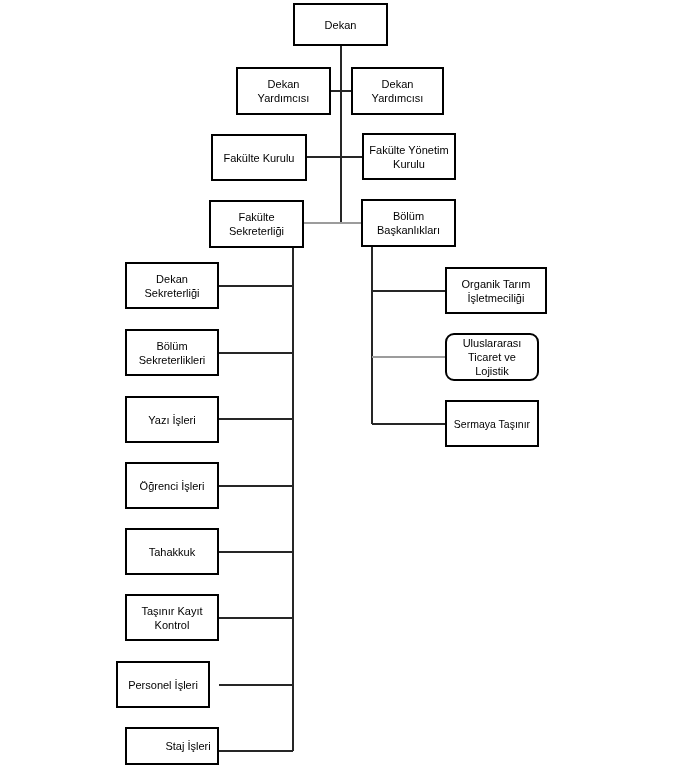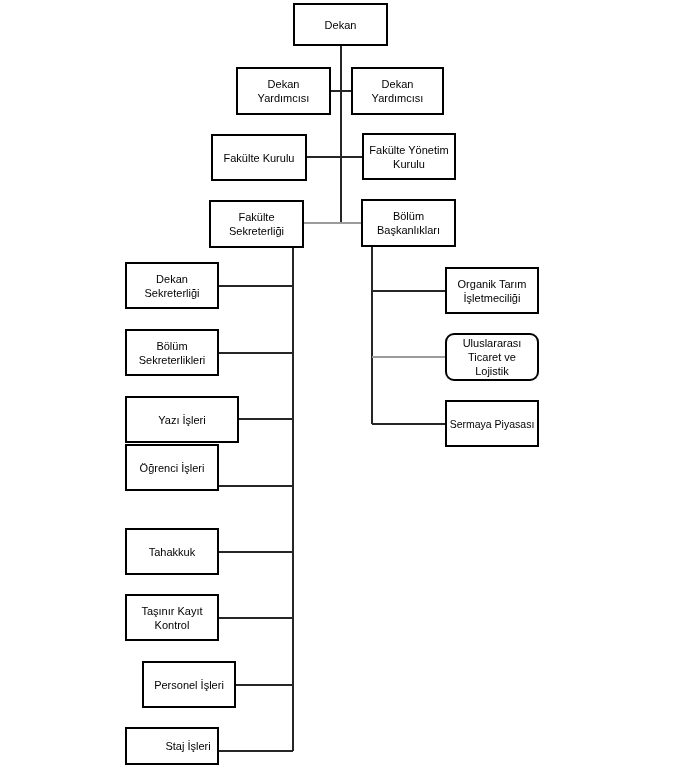--- a/index.html
+++ b/index.html
@@ -59,28 +59,28 @@
 
   <div class="node" style="left:209px;top:200px;width:95px;height:48px;text-align:center;">Fakülte
 Sekreterliği</div>
   <div class="node" style="left:361px;top:199px;width:95px;height:48px;">Bölüm
 Başkanlıkları</div>
 
   <div class="node" style="left:125px;top:262px;width:94px;height:47px;">Dekan
 Sekreterliği</div>
   <div class="node" style="left:125px;top:329px;width:94px;height:47px;">Bölüm
 Sekreterlikleri</div>
-  <div class="node" style="left:125px;top:396px;width:114px;height:47px;">Yazı İşleri</div>
-  <div class="node" style="left:125px;top:444px;width:94px;height:47px;">Öğrenci İşleri</div>
+  <div class="node" style="left:125px;top:396px;width:94px;height:47px;">Yazı İşleri</div>
+  <div class="node" style="left:125px;top:462px;width:94px;height:47px;">Öğrenci İşleri</div>
   <div class="node" style="left:125px;top:594px;width:94px;height:47px;">Taşınır Kayıt
 Kontrol</div>
   <div class="node" style="left:125px;top:528px;width:94px;height:47px;">Tahakkuk</div>
-  <div class="node" style="left:142px;top:661px;width:94px;height:47px;">Personel İşleri</div>
+  <div class="node" style="left:116px;top:661px;width:94px;height:47px;">Personel İşleri</div>
   <div class="node" style="left:125px;top:727px;width:94px;height:38px;padding-left:32px;">Staj İşleri</div>
 
-  <div class="node" style="left:445px;top:267px;width:94px;height:47px;">Organik Tarım
+  <div class="node" style="left:445px;top:267px;width:102px;height:47px;">Organik Tarım
 İşletmeciliği</div>
   <div class="node" style="left:445px;top:333px;width:94px;height:48px;border-radius:9px;">Uluslararası
 Ticaret ve
 Lojistik</div>
-  <div class="node tight" style="left:445px;top:400px;width:94px;height:47px;">Sermaya Piyasası</div>
+  <div class="node tight" style="left:445px;top:400px;width:94px;height:47px;">Sermaya Taşınır</div>
 
 </div>
 
 </body></html>

